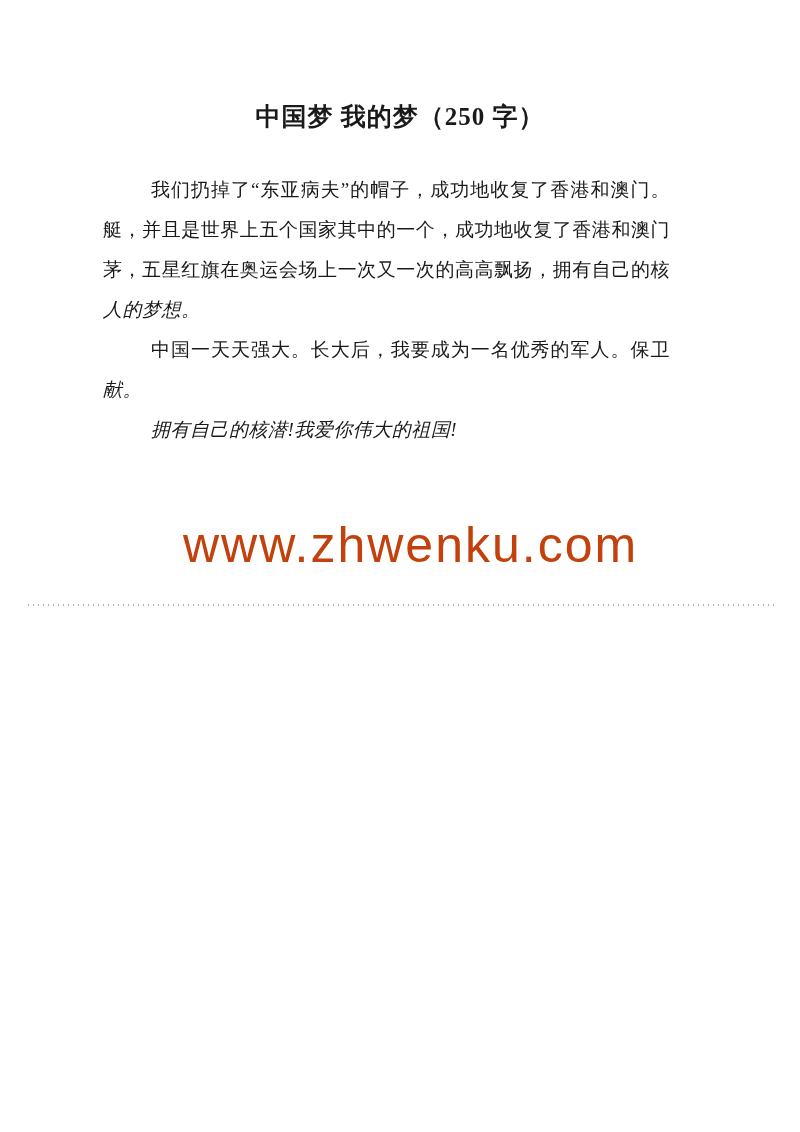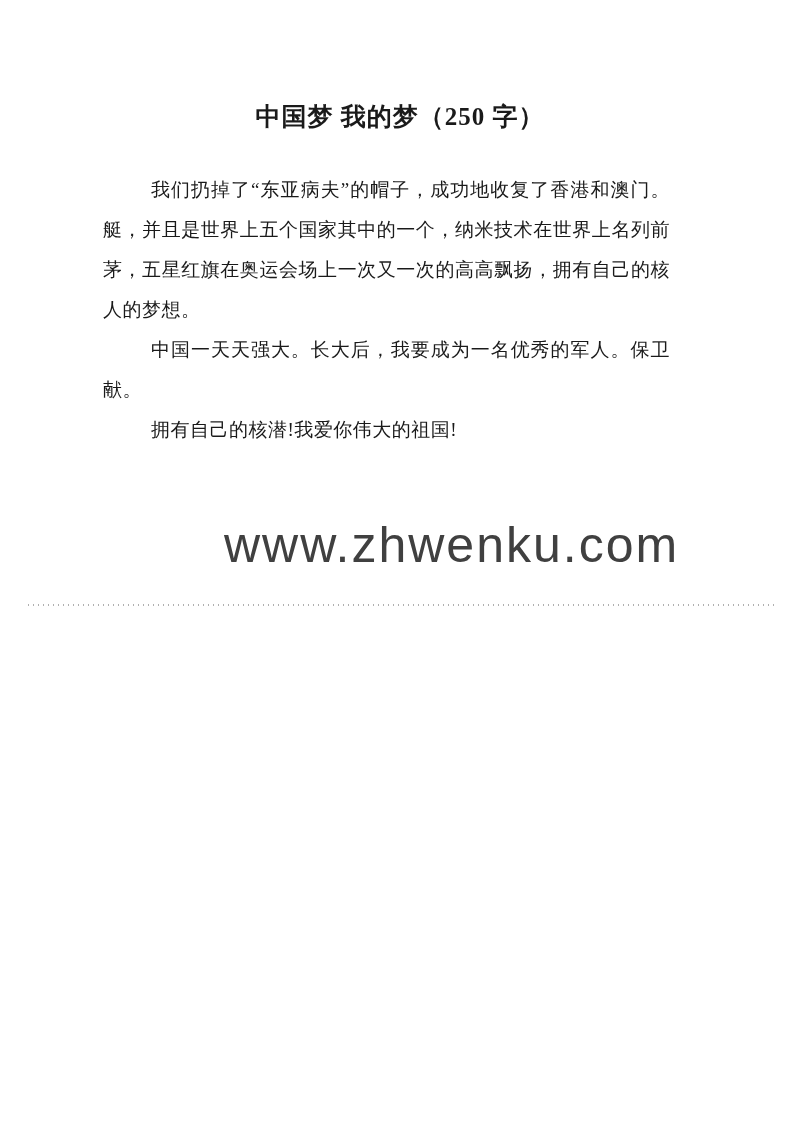--- a/index.html
+++ b/index.html
@@ -41,20 +41,21 @@
     text-align: justify;
     text-align-last: justify;
     overflow: hidden;
   }
   .line.indent {
     padding-left: 48px; 
   }
   .line.last {
     text-align: right;
     text-align-last: left;
+    font-style: italic;
   }
   .watermark {
     position: absolute;
     left: 183px;
     top: 518px;
     z-index: 1;
     font-family: "Liberation Sans", "DejaVu Sans", sans-serif;
     font-size: 50px;
     line-height: 1.1;
     letter-spacing: 2px;
@@ -71,24 +72,24 @@
   }
 </style>
 </head>
 <body>
 
 <div class="page" style="background: rgb(255, 255, 255); color: rgb(26, 26, 26);">
   <h1 class="title">中国梦 我的梦（250 字）</h1>
 
   <div class="content">
       <div class="line indent">我们扔掉了“东亚病夫”的帽子，成功地收复了香港和澳门。中</div>
-      <div class="line">艇，并且是世界上五个国家其中的一个，纳米技术在世界上名列前</div>
+      <div class="line">艇，并且是世界上五个国家其中的一个，成功地收复了香港和澳门</div>
       <div class="line">茅，五星红旗在奥运会场上一次又一次的高高飘扬，拥有自己的核潜</div>
       <div class="line last">人的梦想。</div>
       <div class="line indent">中国一天天强大。长大后，我要成为一名优秀的军人。保卫祖</div>
       <div class="line last">献。</div>
       <div class="line indent last">拥有自己的核潜!我爱你伟大的祖国!</div>
     </div>
 
-  <div class="watermark" style="color: #404040; margin-left: 41px;">www.zhwenku.com</div>
+  <div class="watermark" style="color: #c2410c;">www.zhwenku.com</div>
 
   <div class="separator" style="background-image: repeating-linear-gradient(to right, rgb(176, 176, 176) 0px, rgb(176, 176, 176) 1.5px, transparent 1.5px, transparent 5px); background-size: 5px 1.5px; background-repeat: repeat-x;"></div>
 </div>
 
 </body></html>

